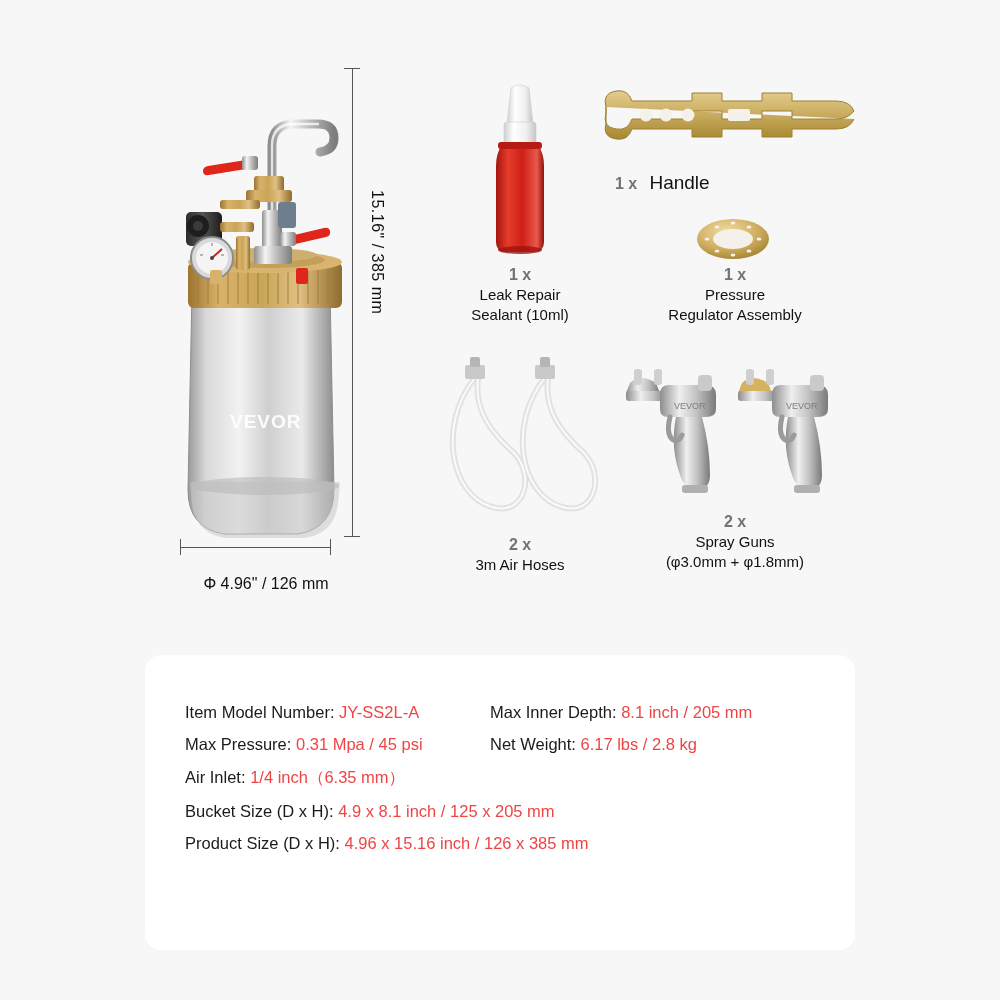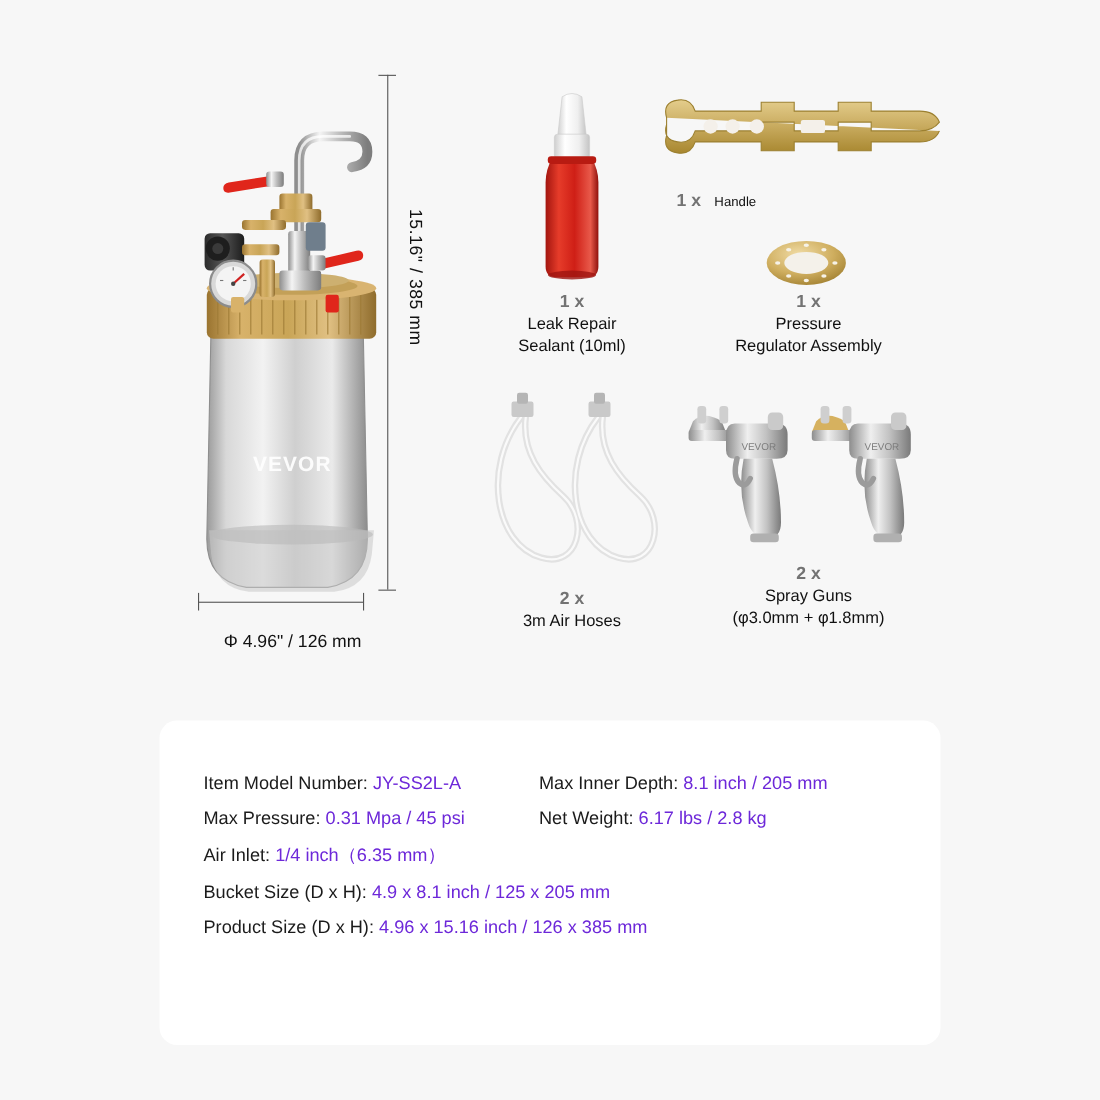--- a/index.html
+++ b/index.html
@@ -32,21 +32,21 @@
   .qty{color:#737373;font-weight:bold;font-size:16px;}
 
   
   .card{
     position:absolute;left:145px;top:655px;width:710px;height:295px;
     background:#fff;border-radius:16px;
   }
   .spec-grid{position:absolute;left:40px;top:48px;width:640px;}
   .row{display:flex;margin-bottom:13px;}
   .cell{font-size:16.5px;color:#1b1b1b;white-space:nowrap;}
-  .cell .v{color:#6d28d9;}
+  .cell .v{color:#ef4444;}
   .c1{width:305px;}
   .c2{width:330px;}
 
   svg{display:block;}
 </style>
 </head>
 <body>
 
 <div class="page">
 
@@ -207,21 +207,21 @@
                  q-6 8 -18 8 h-44 v-8 h-30 v8 h-40 v-8 h-30 v8 h-60 q-4 12 -16 10 q-14 -2 -10 -16 z
                  M6 22 v16 q-4 14 10 16 q12 2 16 -10 h60 v8 h30 v-8 h40 v8 h30 v-8 h44 q14 0 18 -10" fill="url(#gold2)" stroke="#9c8030" stroke-width="1"></path>
         <circle cx="46" cy="30" r="6.5" fill="#f4f0ea"></circle>
         <circle cx="66" cy="30" r="6.5" fill="#f4f0ea"></circle>
         <circle cx="88" cy="30" r="6.5" fill="#f4f0ea"></circle>
         <rect x="128" y="24" width="22" height="12" rx="2" fill="#f4f0ea"></rect>
       </svg>
     </div>
     <div class="cap" style="left:615px;top:173px;width:240px;text-align:left;">
       <span class="qty">1 x</span>
-      <span style="margin-left:8px;font-size:12px;margin-top:16px;">Handle</span>
+      <span style="margin-left:8px;font-size:19px;margin-top:16px;">Handle</span>
     </div>
 
     <div style="position:absolute;left:695px;top:215px;width:76px;height:48px;">
       <svg width="76" height="48" viewBox="0 0 76 48">
         <defs>
           <radialGradient id="ringg" cx="0.4" cy="0.3" r="0.8">
             <stop offset="0%" stop-color="#f0dba4"></stop>
             <stop offset="55%" stop-color="#cfae5f"></stop>
             <stop offset="100%" stop-color="#9c7b2c"></stop>
           </radialGradient>

